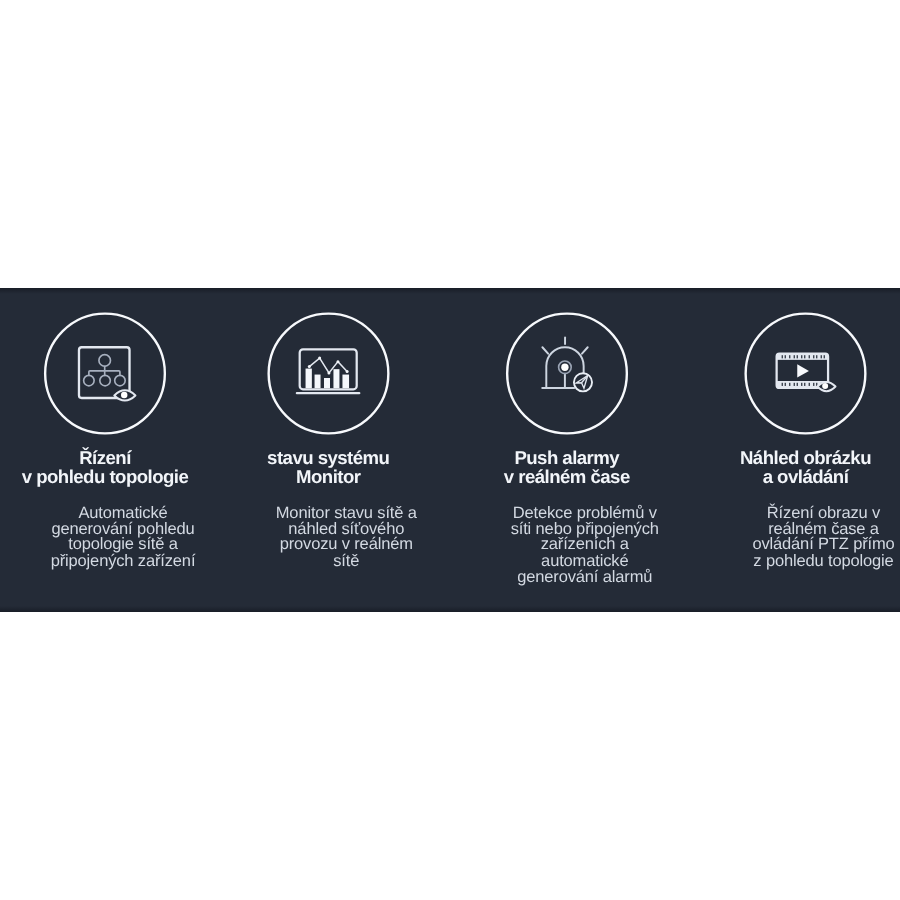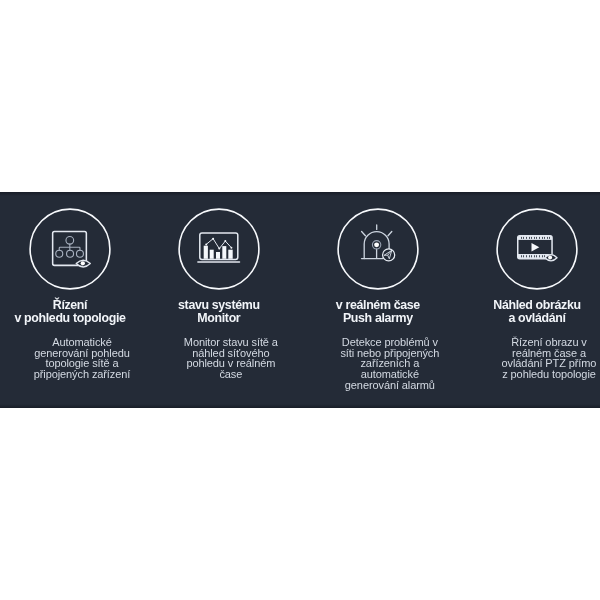--- a/index.html
+++ b/index.html
@@ -97,21 +97,21 @@
             <circle cx="40.3" cy="39.6" r="1"></circle>
             <circle cx="46.3" cy="32.1" r="1"></circle>
             <circle cx="52.4" cy="38.7" r="1"></circle>
           </g>
         </svg>
       </div>
       <div class="title">
         <div>stavu systému</div>
         <div>Monitor</div>
       </div>
-      <div class="desc">Monitor stavu sítě a náhled síťového pohledu v reálném čase</div>
+      <div class="desc">Monitor stavu sítě a náhled síťového provozu v reálném sítě</div>
     </div>
 
     <div class="col col-3">
       <div class="ico-wrap">
         <svg viewBox="-1 -1 82 82" xmlns="http://www.w3.org/2000/svg">
           <circle cx="40" cy="40" r="39.9" fill="none" stroke="#f7f9fc" stroke-width="1.6"></circle>
           <g fill="none" stroke="#cdd5e0" stroke-width="1.3" stroke-linecap="round">
             <path d="M38.7 16.0 L38.7 20.4"></path>
             <path d="M23.6 22.5 L27.4 26.8"></path>
             <path d="M53.8 22.5 L50.0 26.8"></path>
@@ -122,22 +122,22 @@
           </g>
           <circle cx="38.6" cy="35.85" r="2.45" fill="#ffffff"></circle>
           <g>
             <circle cx="50.65" cy="45.9" r="6.05" fill="#242b37" stroke="#e9eef5" stroke-width="1.25"></circle>
             <path d="M53.8 41.3 L46.1 46.3 L49.7 46.2 L51.3 49.8 Z" fill="none" stroke="#dfe5ee" stroke-width="0.9" stroke-linejoin="miter"></path>
             <path d="M53.8 41.3 L49.7 46.2" fill="none" stroke="#dfe5ee" stroke-width="0.9"></path>
           </g>
         </svg>
       </div>
       <div class="title">
+        <div>Push alarmy</div>
         <div>v reálném čase</div>
-        <div>Push alarmy</div>
       </div>
       <div class="desc">Detekce problémů v síti nebo připojených zařízeních a automatické generování alarmů</div>
     </div>
 
     <div class="col col-4">
       <div class="ico-wrap">
         <svg viewBox="-1 -1 82 82" xmlns="http://www.w3.org/2000/svg">
           <circle cx="40" cy="40" r="39.9" fill="none" stroke="#f7f9fc" stroke-width="1.6"></circle>
           <defs>
             <clipPath id="filmclip">

